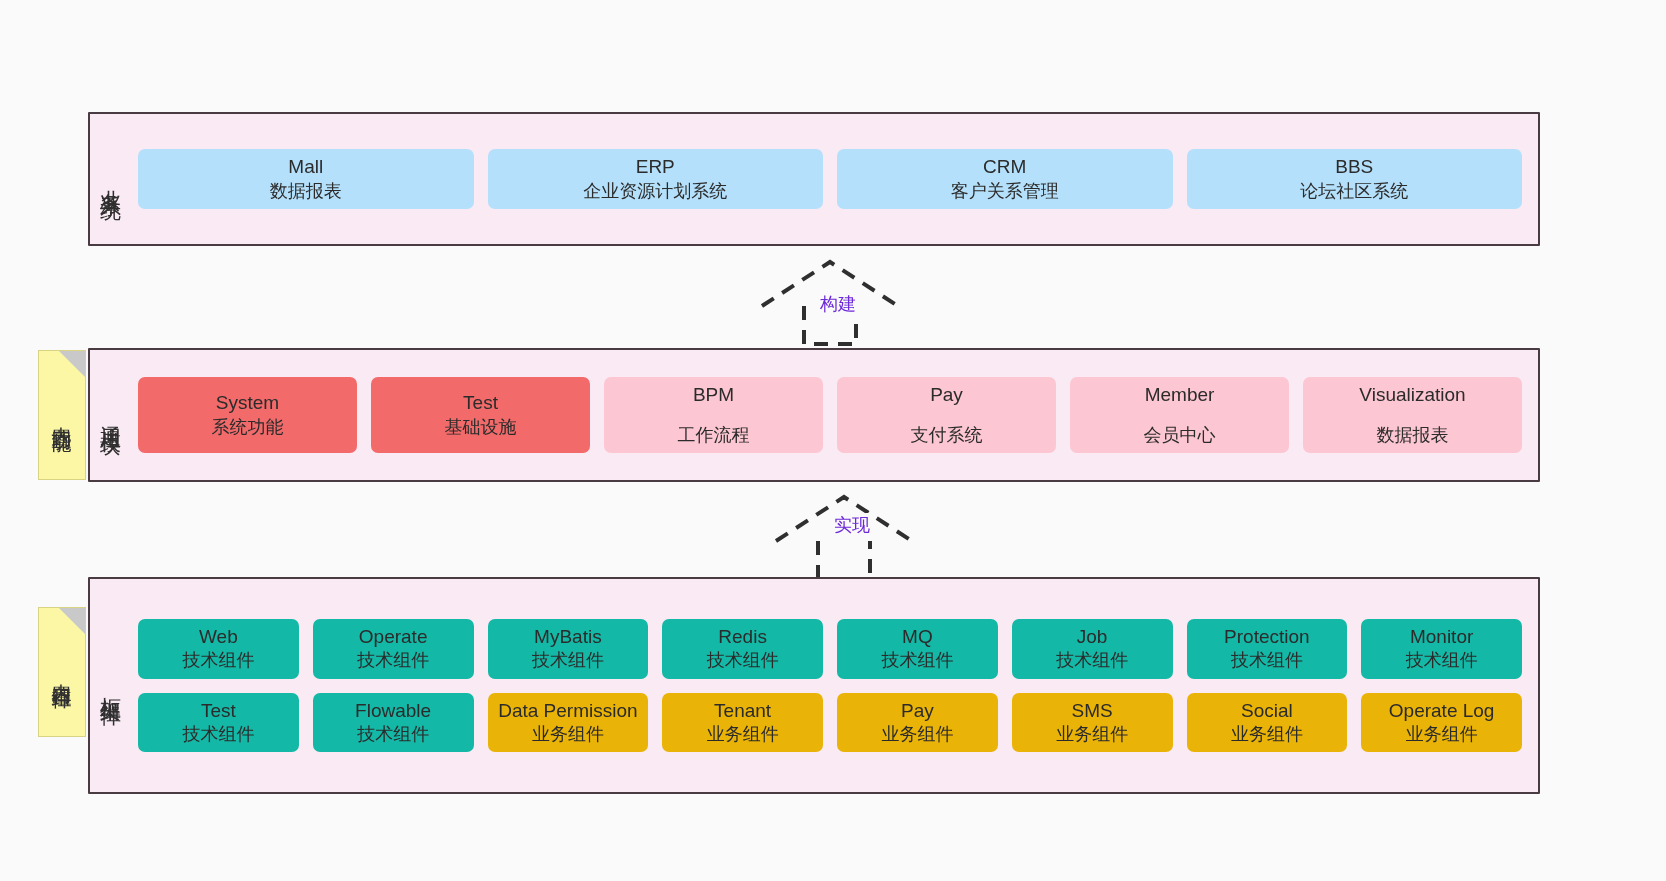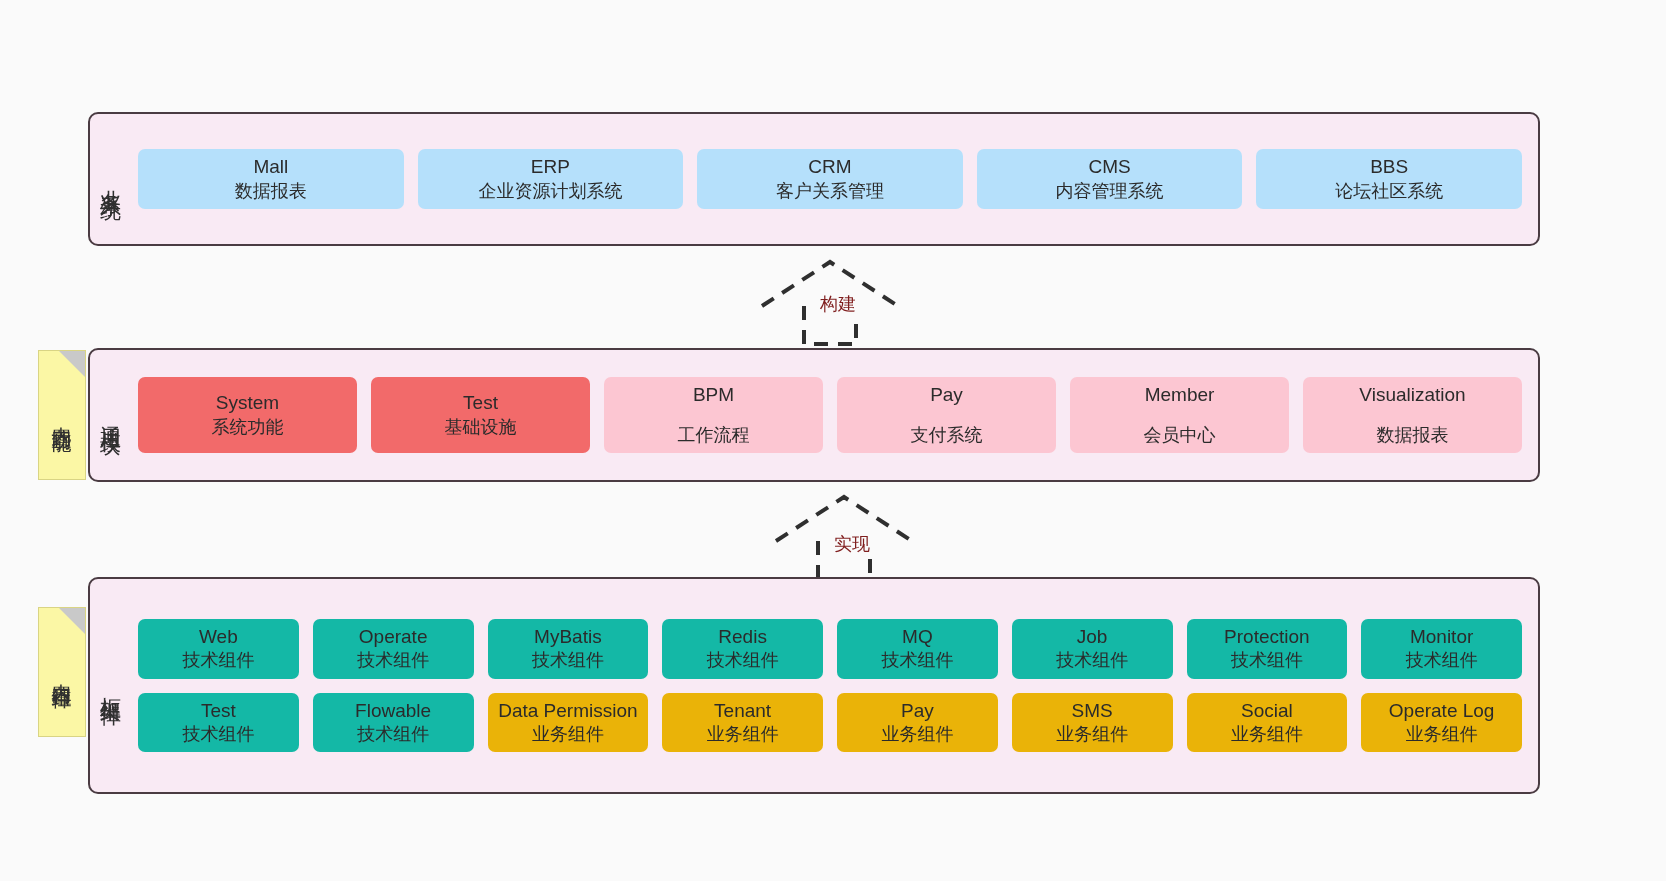--- a/index.html
+++ b/index.html
@@ -17,21 +17,21 @@
     width: 1666px;
     height: 881px;
     background: #fafafa;
   }
 
   
   .layer {
     position: absolute;
     background: #f9eaf4;
     border: 2px solid #4a3b42;
-    border-radius: 10px;
+    border-radius: 1px;
     display: flex;
     align-items: stretch;
   }
 
   
   .layer-label {
     flex: 0 0 auto;
     width: 42px;
     display: flex;
     align-items: center;
@@ -108,21 +108,21 @@
     border-top: 26px solid #c9c9c9;
     border-left: 26px solid transparent;
   }
 
   
   .connector { position: absolute; }
   .connector svg { display: block; overflow: visible; }
   .connector-label {
     position: absolute;
     font-size: 18px;
-    color: #7f1d1d;
+    color: #6d28d9;
     background: #fafafa;
     padding: 0 3px;
     white-space: nowrap;
     user-select: none;
   }
 </style>
 </head>
 <body>
 
 <div id="canvas">
@@ -135,24 +135,20 @@
           <span class="title">Mall</span>
           <span class="sub">数据报表</span>
         </div>
         <div class="node h-blue">
           <span class="title">ERP</span>
           <span class="sub">企业资源计划系统</span>
         </div>
         <div class="node h-blue">
           <span class="title">CRM</span>
           <span class="sub">客户关系管理</span>
-        </div>
-        <div class="node h-blue">
-          <span class="title">CMS</span>
-          <span class="sub">内容管理系统</span>
         </div>
         <div class="node h-blue">
           <span class="title">BBS</span>
           <span class="sub">论坛社区系统</span>
         </div>
       </div>
     </div>
   </div>
 
   <div class="connector" style="left:758px; top:258px; width:144px; height:88px;">
@@ -195,21 +191,21 @@
         </div>
       </div>
     </div>
   </div>
 
   <div class="connector" style="left:772px; top:493px; width:144px; height:88px;">
     <svg width="144" height="88" viewBox="0 0 144 88">
       <path d="M4 48 L72 4 L140 48" fill="none" stroke="#2f2f2f" stroke-width="4" stroke-dasharray="14,10" stroke-linecap="butt"></path>
       <path d="M46 48 L46 86 L98 86 L98 48" fill="none" stroke="#2f2f2f" stroke-width="4" stroke-dasharray="14,10" stroke-linecap="butt"></path>
     </svg>
-    <span class="connector-label" style="left:59px; top:39px;">实现</span>
+    <span class="connector-label" style="left:59px; top:20px;">实现</span>
   </div>
 
   <div class="sticky" style="left:38px; top:607px; width:48px; height:130px;">内置组件</div>
 
   <div class="layer" id="layer-framework-component" style="left:88px; top:577px; width:1452px; height:217px;">
     <div class="layer-label">框架组件</div>
     <div class="layer-body">
 
       <div class="row">
         <div class="node h-green">

